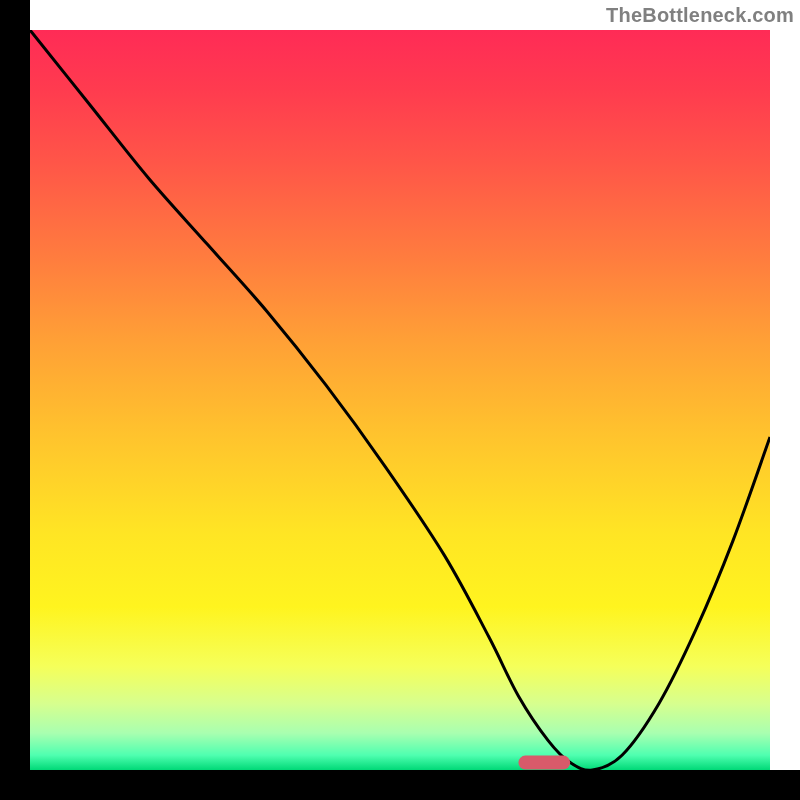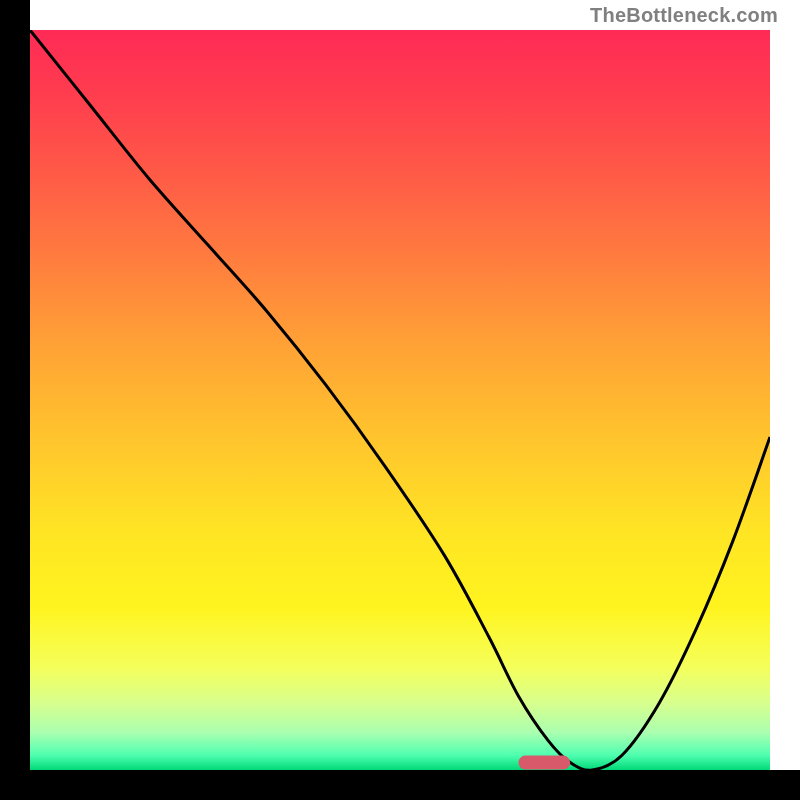--- a/index.html
+++ b/index.html
@@ -56,21 +56,21 @@
   }
   .overlay-svg {
     position: absolute;
     left: 30px;
     top: 30px;
     width: 740px;
     height: 740px;
   }
   .watermark {
     position: absolute;
-    right: 22px;
+    right: 6px;
     top: 4px;
     font-size: 20px;
     font-weight: 600;
     color: #808080;
     letter-spacing: 0.2px;
     user-select: none;
   }
 </style>
 </head>
 <body>

